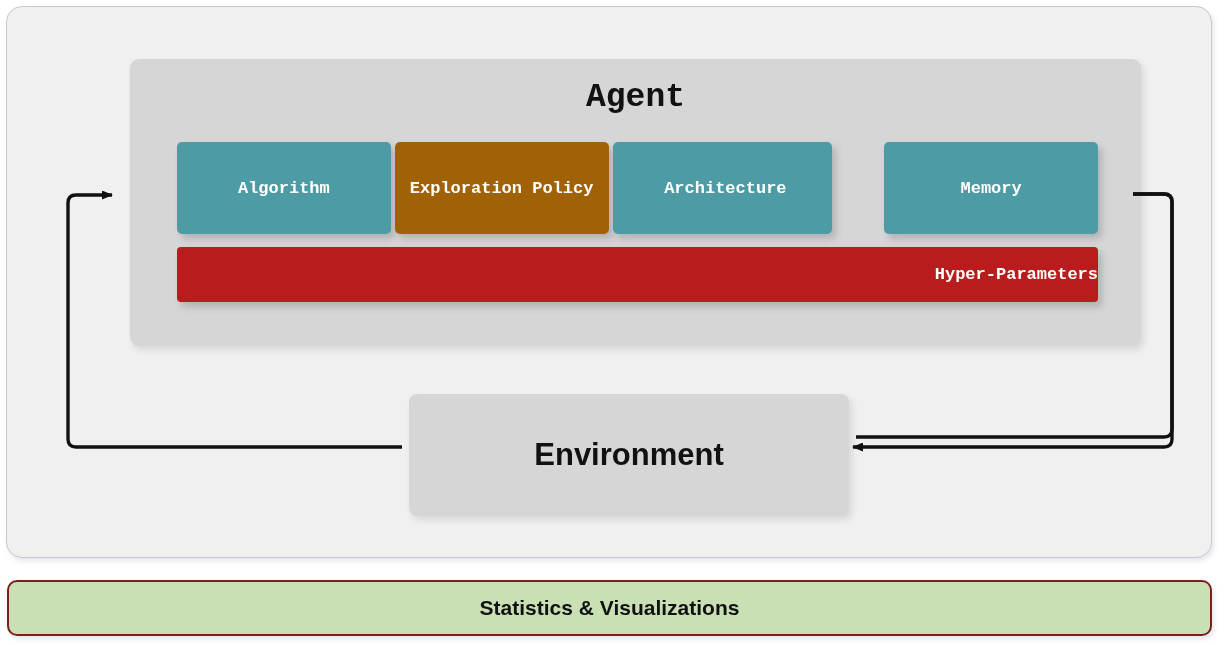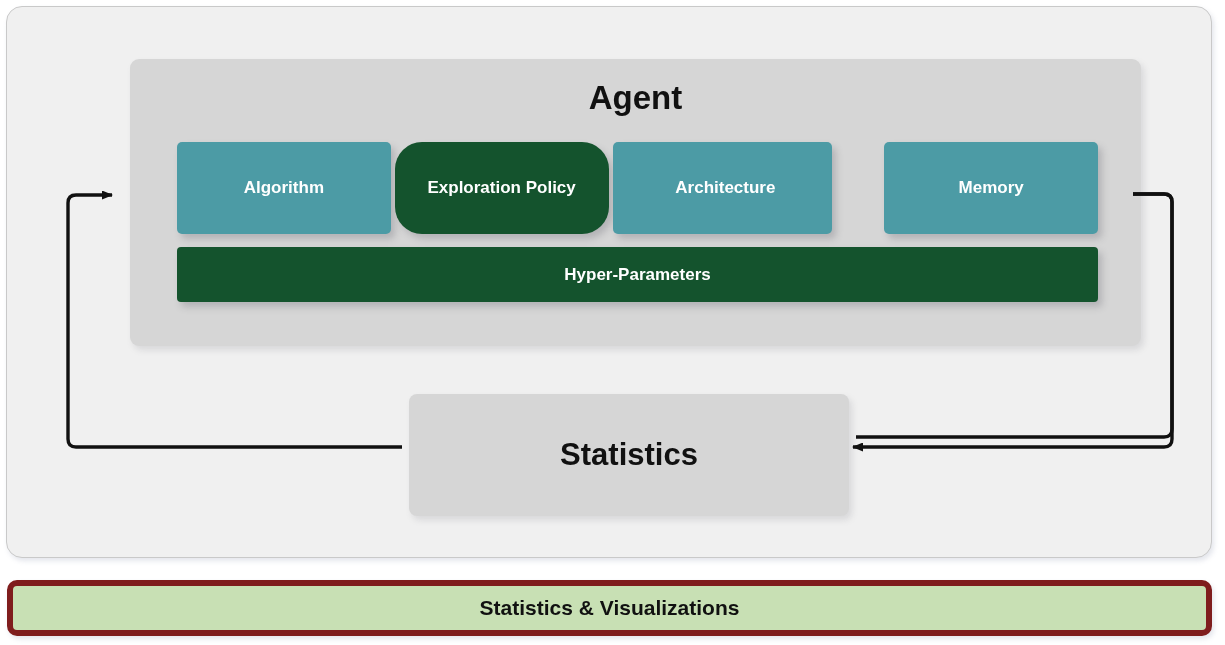--- a/index.html
+++ b/index.html
@@ -37,20 +37,21 @@
   .agent-panel {
     position: absolute;
     left: 123px;
     top: 52px;
     width: 1011px;
     height: 287px;
     background: #d6d6d6;
     border-radius: 9px;
     box-sizing: border-box;
     box-shadow: 3px 4px 6px rgba(110,110,120,0.18);
+    font-family: Liberation Mono, monospace;
   }
   .agent-title {
     position: absolute;
     left: 0;
     top: 20px;
     width: 100%;
     text-align: center;
     font-size: 33px;
     font-weight: bold;
     color: #111111;
@@ -134,21 +135,21 @@
   }
 
   
   .stats-bar {
     position: absolute;
     left: 7px;
     top: 580px;
     width: 1205px;
     height: 56px;
     background: #c8e0b4;
-    border: 6px solid #7f1d1d;
+    border: 2px solid #7f1d1d;
     border-radius: 10px;
     box-sizing: border-box;
     display: flex;
     align-items: center;
     justify-content: center;
     box-shadow: 2px 3px 5px rgba(120,130,160,0.20);
   }
   .stats-label {
     font-size: 21px;
     font-weight: bold;
@@ -162,38 +163,38 @@
 
   <div class="outer-panel" style="background: rgb(240, 240, 240);">
 
     <div class="agent-panel" style="background: rgb(214, 214, 214);">
       <div class="agent-title">Agent</div>
 
       <div class="component-row">
         <div class="component-box" style="background: rgb(76, 155, 165);">
           <span>Algorithm</span>
         </div>
-        <div class="component-box" style="background: #14532d; border-radius: 27px;">
+        <div class="component-box" style="background: #a16207;">
           <span>Exploration Policy</span>
         </div>
         <div class="component-box" style="background: rgb(76, 155, 165); padding-left: 12px;">
           <span>Architecture</span>
         </div>
         <div class="component-box" style="background: rgb(76, 155, 165); margin-left: 48px;">
           <span>Memory</span>
         </div>
       </div>
 
-      <div class="hyper-bar" style="background: #14532d;">
+      <div class="hyper-bar" style="background: #b91c1c; justify-content: flex-end;">
         <span>Hyper-Parameters</span>
       </div>
     </div>
 
     <div class="env-panel" style="background: rgb(214, 214, 214);">
-      <span class="env-title">Statistics</span>
+      <span class="env-title">Environment</span>
     </div>
   </div>
 
   <svg class="arrows" viewBox="0 0 1225 645" width="1225" height="645">
     <defs>
       <marker id="arrow-head" markerWidth="11" markerHeight="9" refX="10" refY="4.5" orient="auto" markerUnits="userSpaceOnUse">
         <path d="M0,0 L11,4.5 L0,9 Z" fill="#111111"></path>
       </marker>
     </defs>
 

